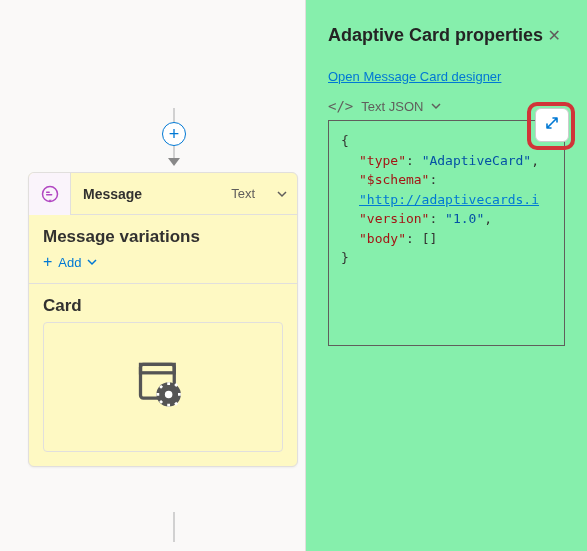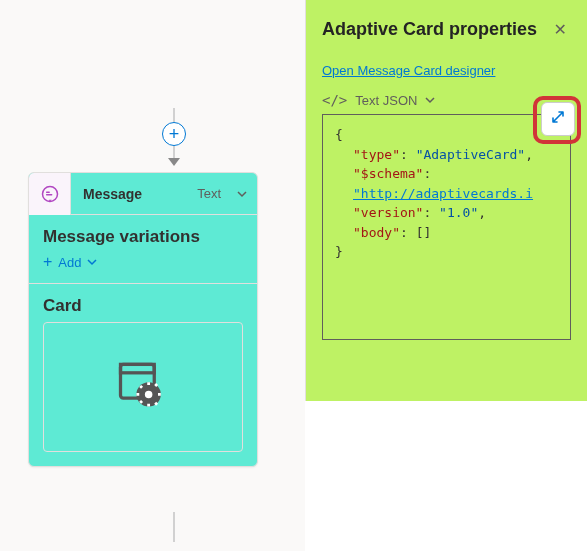--- a/index.html
+++ b/index.html
@@ -2,36 +2,36 @@
 <html><head>
   <meta charset="utf-8">
   <style>
     * { box-sizing: border-box; margin: 0; padding: 0; }
     body { font-family: 'Segoe UI', Tahoma, sans-serif; width: 587px; height: 551px; overflow: hidden; position: relative; background: #fff; }
     .canvas { position: absolute; left: 0; top: 0; width: 305px; height: 551px; background: #faf9f8; }
     .add-node { position: absolute; left: 162px; top: 122px; width: 24px; height: 24px; border: 1px solid #0078d4; border-radius: 50%; background: #fff; display: flex; align-items: center; justify-content: center; color: #0078d4; font-size: 18px; cursor: pointer; }
     .connector { position: absolute; left: 173px; top: 108px; width: 2px; height: 14px; background: #d1d1d1; }
     .connector2 { position: absolute; left: 173px; top: 146px; width: 2px; height: 18px; background: #d1d1d1; }
     .arrow-down { position: absolute; left: 168px; top: 158px; width: 0; height: 0; border-left: 6px solid transparent; border-right: 6px solid transparent; border-top: 8px solid #888; }
-    .card { position: absolute; left: 28px; top: 172px; width: 230px; border: 1px solid #e1dfdd; border-radius: 6px; background: #5eead4; box-shadow: 0 1px 2px rgba(0,0,0,0.05); }
+    .card { position: absolute; left: 28px; top: 172px; width: 270px; border: 1px solid #e1dfdd; border-radius: 6px; background: #fef9c3; box-shadow: 0 1px 2px rgba(0,0,0,0.05); }
     .card-header { display: flex; align-items: center; height: 42px; border-bottom: 1px solid #e1dfdd; }
     .card-icon-box { width: 42px; height: 42px; display: flex; align-items: center; justify-content: center; background: #faf4fb; border-right: 1px solid #e1dfdd; border-radius: 5px 0 0 0; }
     .card-icon-box svg { width: 20px; height: 20px; }
     .card-title { flex: 1; padding-left: 12px; font-size: 14px; font-weight: 600; color: #323130; }
-    .card-type { display: flex; align-items: center; gap: 16px; padding-right: 10px; font-size: 13px; color: #605e5c; cursor: pointer; }
+    .card-type { display: flex; align-items: center; gap: 22px; padding-right: 10px; font-size: 13px; color: #605e5c; cursor: pointer; }
     .section { padding: 12px 14px; }
     .section-label { font-size: 17px; font-weight: 600; color: #323130; margin-bottom: 6px; }
     .variation { font-size: 13px; color: #323130; margin-bottom: 10px; white-space: nowrap; overflow: hidden; text-overflow: ellipsis; }
     .add-link { display: flex; align-items: center; gap: 6px; color: #0078d4; font-size: 13px; cursor: pointer; }
     .add-link .plus { font-size: 16px; }
     .media-section { border-top: 1px solid #e1dfdd; padding: 12px 14px 14px; }
     .media-box { height: 130px; border: 1px solid #e1dfdd; border-radius: 4px; display: flex; align-items: center; justify-content: center; cursor: pointer; }
     .media-box svg { width: 60px; height: 60px; }
     .connector3 { position: absolute; left: 173px; top: 512px; width: 2px; height: 30px; background: #d1d1d1; }
-    .panel { position: absolute; right: 0; top: 0; width: 282px; height: 401px; background: #bef264; border-left: 1px solid #e1dfdd; padding: 16px; }
+    .panel { position: absolute; right: 0; top: 0; width: 282px; height: 551px; background: #86efac; border-left: 1px solid #e1dfdd; padding: 22px; }
     .panel-header { display: flex; align-items: center; justify-content: space-between; margin-bottom: 18px; }
     .panel-title { font-size: 18px; font-weight: 600; color: #242424; }
     .close-btn { font-size: 16px; color: #605e5c; cursor: pointer; padding: 4px; }
     .designer-link { color: #0078d4; font-size: 13px; text-decoration: underline; cursor: pointer; display: inline-block; margin-bottom: 14px; }
     .edit-row { display: flex; align-items: center; gap: 8px; margin-bottom: 6px; color: #605e5c; font-size: 13px; }
     .edit-row .codeicon { font-family: monospace; font-size: 14px; color: #605e5c; }
     .json-wrap { position: relative; }
     .json-editor { border: 1px solid #605e5c; padding: 10px 12px; font-family: Consolas, monospace; font-size: 13px; line-height: 1.5; height: 226px; overflow: auto; }
     .brace { color: #323130; }
     .key { color: #a31515; }

